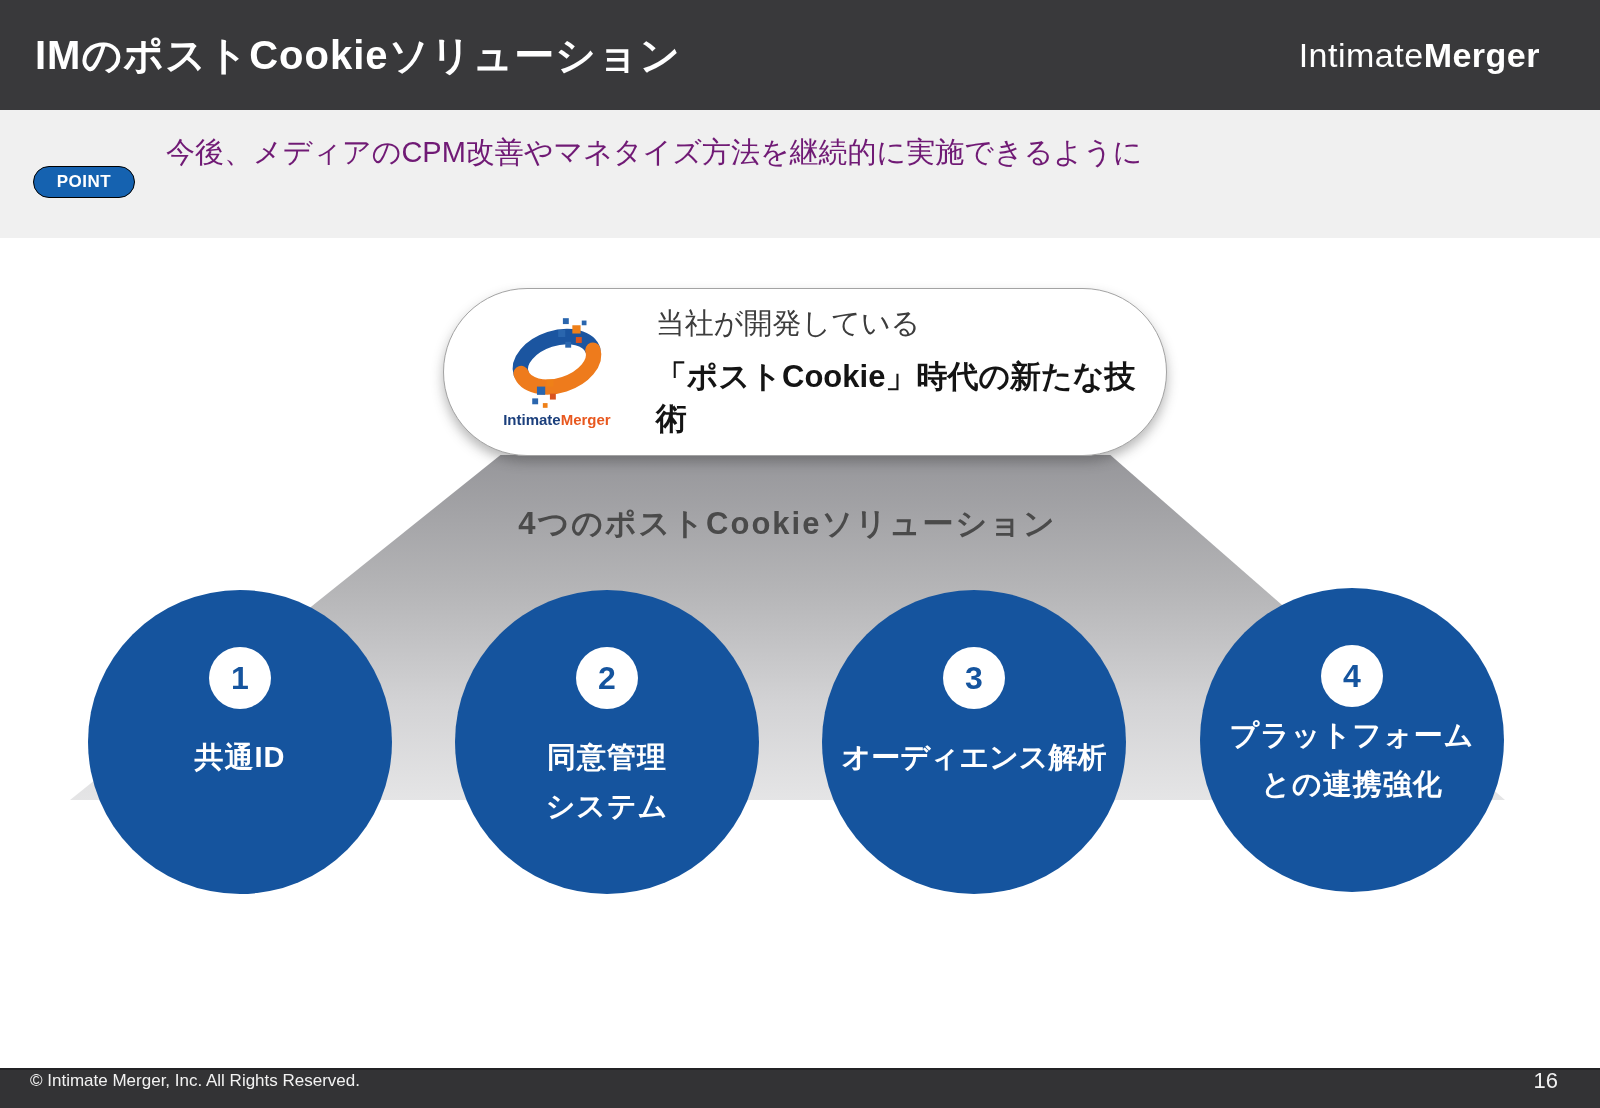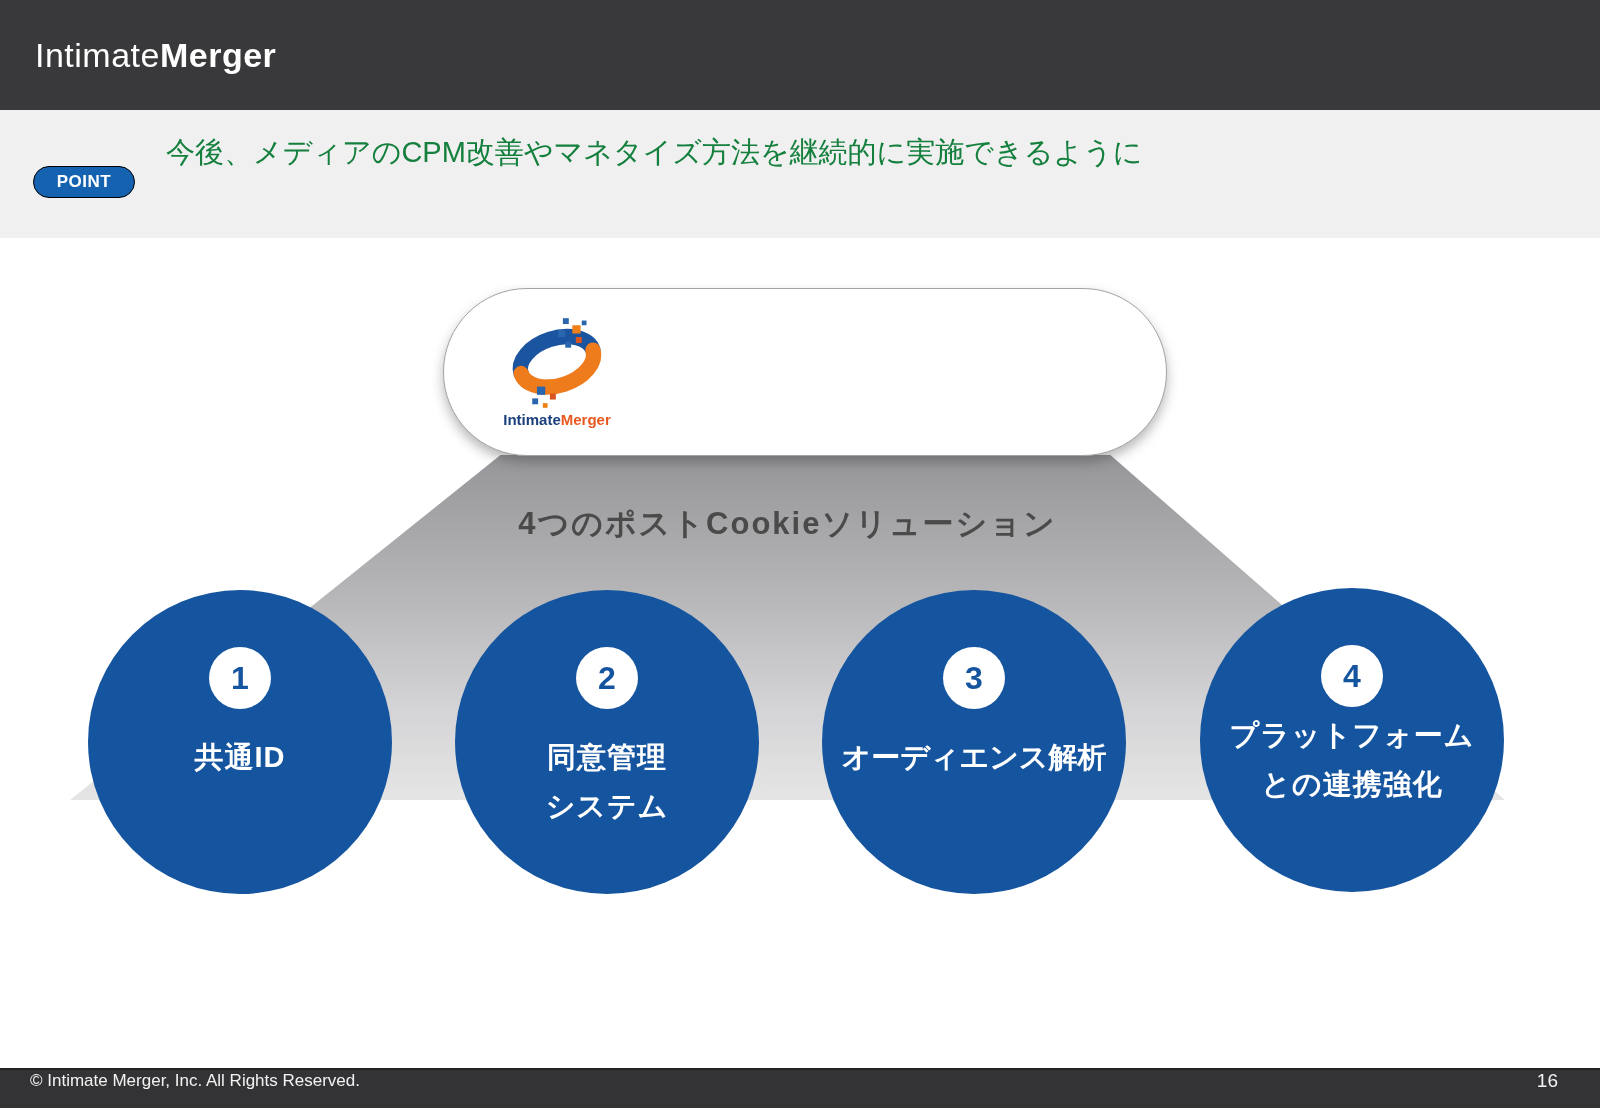--- a/index.html
+++ b/index.html
@@ -25,21 +25,21 @@
   .point-band {
     position:absolute; left:0; top:110px; width:1600px; height:128px;
     background:#f0f0f0;
   }
   .point-pill {
     position:absolute; left:33px; top:56px; width:102px; height:32px;
     background:#1562b0; border:1px solid #000000; border-radius:17px;
     color:#ffffff; font-size:17px; font-weight:bold; letter-spacing:.5px;
     display:flex; align-items:center; justify-content:center;
   }
-  .point-text { position:absolute; left:166px; top:16px; color:#15803d; font-size:29px; line-height:53px; }
+  .point-text { position:absolute; left:166px; top:16px; color:#701a75; font-size:29px; line-height:53px; }
 
   
   .funnel {
     position:absolute; left:70px; top:455px; width:1435px; height:345px;
     background:linear-gradient(180deg,#96969a 0%,#b4b4b6 38%,#d3d3d5 72%,#e5e5e6 100%);
     clip-path:polygon(30% 0, 72.5% 0, 100% 100%, 0 100%);
   }
   .funnel-title {
     position:absolute; left:0; top:48px; width:100%;
     text-align:center; color:#4a4a4a; font-size:31px; font-weight:bold; letter-spacing:2px;
@@ -82,28 +82,29 @@
   .solution.s4 .solution-label { margin-top:4px; }
 
   
   .footer {
     position:absolute; left:0; top:1068px; width:1600px; height:40px;
     background:#333335; border-top:2px solid #232325;
     display:flex; align-items:center; justify-content:space-between;
     padding:0 42px 16px 30px;
   }
   .footer-copy { color:#f2f2f2; font-size:17px; }
-  .footer-page { color:#f2f2f2; font-size:19px; }
+  .footer-page { color:#f2f2f2; font-size:22px; }
 </style>
 </head>
 <body>
 
 <div class="slide">
 
   <div class="header">
+    <div class="header-title">IMのポストCookieソリューション</div>
     <div class="header-logo">
       <span class="lt">Intimate</span><span class="bd">Merger</span>
     </div>
   </div>
 
   <div class="point-band">
     <div class="point-pill">POINT</div>
     <div class="point-text">
       <div>今後、メディアのCPM改善やマネタイズ方法を継続的に実施できるように</div>
     </div>
@@ -128,20 +129,24 @@
         <rect x="71" y="3" width="4" height="4" fill="#2a66ae"></rect>
         <rect x="41" y="53" width="6" height="6" fill="#ef8018"></rect>
         <rect x="33" y="59" width="7" height="7" fill="#2a66ae"></rect>
         <rect x="44" y="65" width="5" height="5" fill="#d9531e"></rect>
         <rect x="29" y="69" width="5" height="5" fill="#2a66ae"></rect>
         <rect x="38" y="73" width="4" height="4" fill="#ef8018"></rect>
       </svg>
       <div class="capsule-logo-word">
         <span class="nv">Intimate</span><span class="or">Merger</span>
       </div>
+    </div>
+    <div class="capsule-text">
+      <div class="capsule-line1">当社が開発している</div>
+      <div class="capsule-line2">「ポストCookie」時代の新たな技術</div>
     </div>
   </div>
 
   <div class="solution s1">
     <div class="solution-number">1</div>
     <div class="solution-label">
       <div>共通ID</div>
     </div>
   </div>
 

